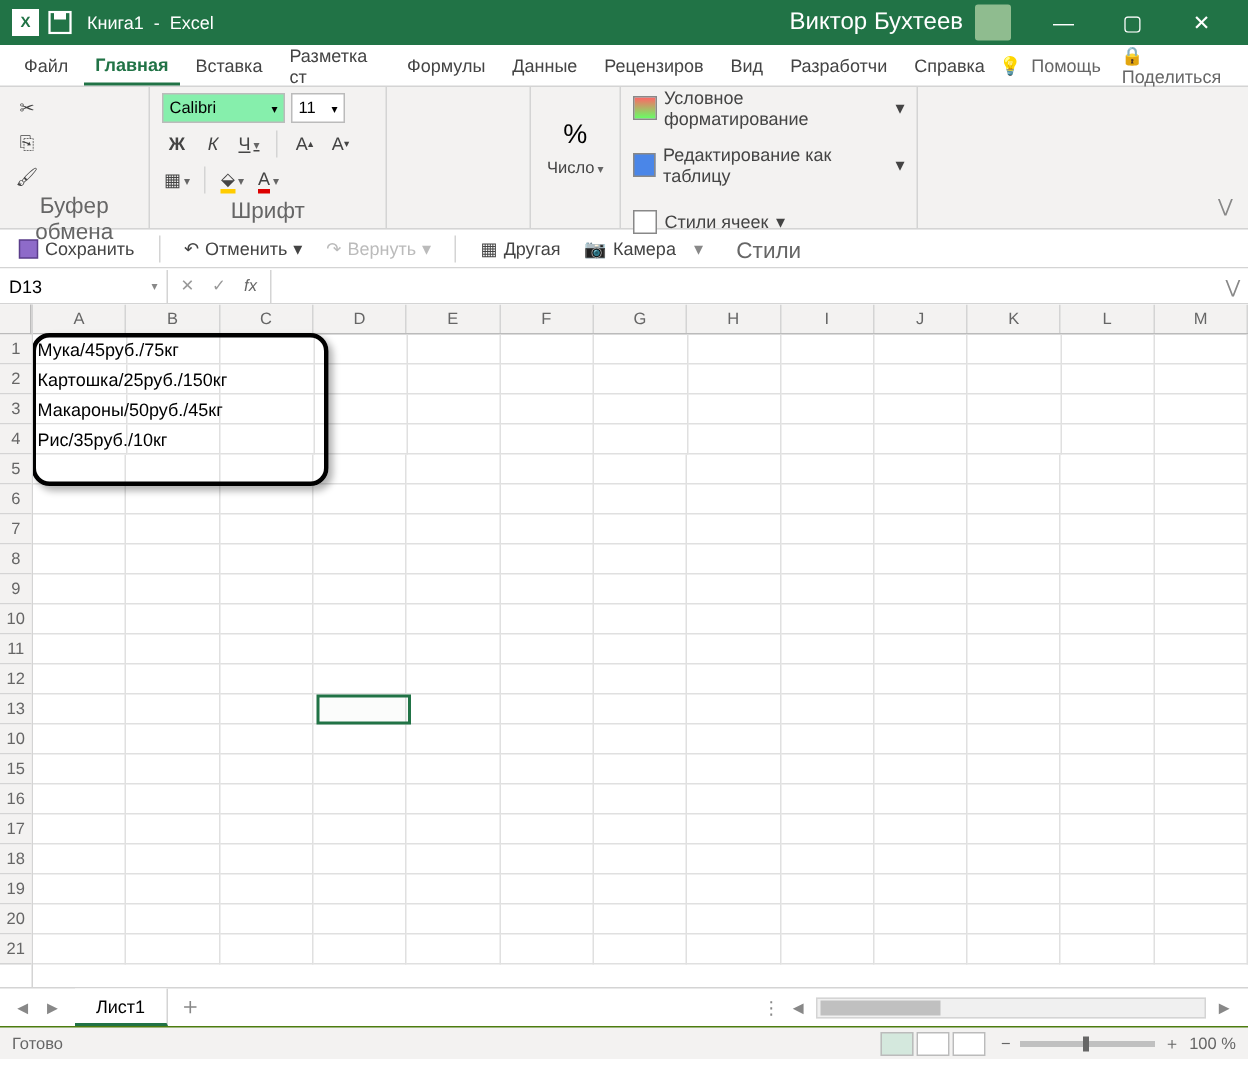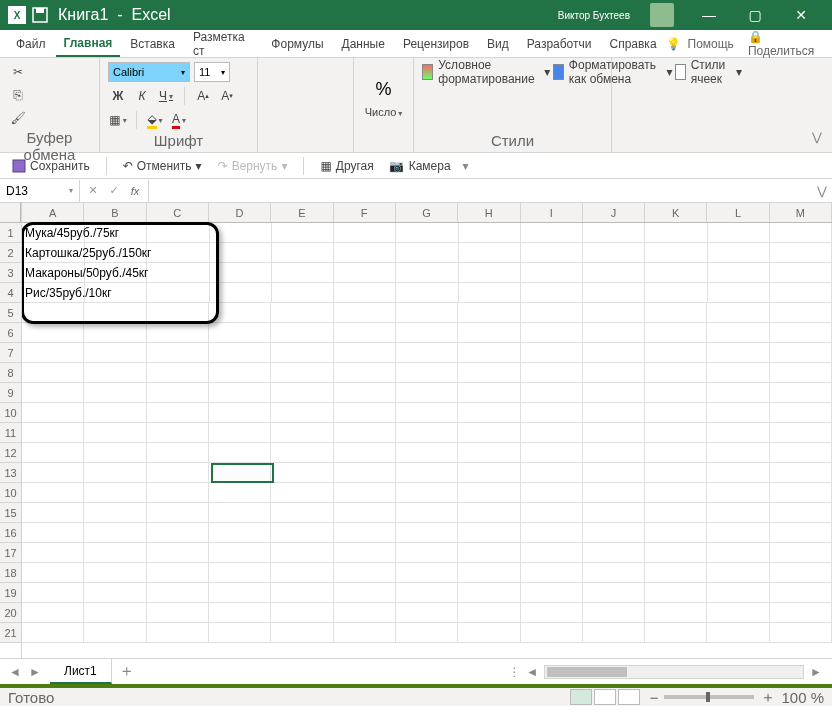--- a/index.html
+++ b/index.html
@@ -1,55 +1,55 @@
 <!DOCTYPE html>
 <html><head>
 <meta charset="utf-8">
 <style>
 *{box-sizing:border-box;margin:0;padding:0;font-family:"Segoe UI",Arial,sans-serif}
 body{width:832px;height:721px;background:#fff;overflow:hidden;font-size:12px}
 .titlebar{height:30px;background:#217346;display:flex;align-items:center;color:#fff;padding:0 8px}
 .titlebar .logo{width:18px;height:18px;background:#fff;margin-right:6px;display:flex;align-items:center;justify-content:center;color:#217346;font-weight:bold;font-size:10px}
 .titlebar .save{width:16px;height:16px;margin-right:10px}
-.titlebar .title{font-size:16px}
+.titlebar .title{font-size:12px}
 .titlebar .spacer{flex:1}
-.titlebar .user{font-size:10px;margin-right:20px}
+.titlebar .user{font-size:16px;margin-right:8px}
 .titlebar .avatar{width:24px;height:24px;background:#8fbc8f;border-radius:2px;margin-right:12px}
 .winbtn{width:46px;height:30px;display:flex;align-items:center;justify-content:center;color:#fff;font-size:14px}
 .ribbon-tabs{height:28px;background:#fff;border-bottom:1px solid #d4d4d4;display:flex;align-items:center;padding:0 8px;gap:2px}
 .rtab{padding:0 8px;height:27px;display:flex;align-items:center;font-size:12px;color:#444;cursor:pointer}
 .rtab.active{border-bottom:2px solid #217346;color:#217346;font-weight:600}
 .help-wrap{margin-left:auto;display:flex;align-items:center;gap:6px}
 .help-wrap span{font-size:12px;color:#666}
 .share-btn{color:#999;font-size:12px;padding:2px 8px}
 .ribbon{height:95px;background:#f3f2f1;border-bottom:1px solid #d4d4d4;display:flex;position:relative}
 .rgroup{border-right:1px solid #d4d4d4;padding:4px 8px 2px;display:flex;flex-direction:column;justify-content:space-between}
 .rgroup-body{display:flex;align-items:flex-start;gap:6px;flex:1}
 .rgroup-label{font-size:15px;color:#666;text-align:center;padding:1px 0}
 .big-btn{display:flex;flex-direction:column;align-items:center;gap:2px;padding:2px 4px}
 .big-btn .ico{width:28px;height:28px}
 .big-btn .txt{font-size:11px;color:#444}
 .col{display:flex;flex-direction:column;gap:3px}
 .row{display:flex;align-items:center;gap:4px}
-.font-name{width:82px;height:20px;border:1px solid #bbb;background:#7dd3fc;font-size:11px;padding:0 4px;display:flex;align-items:center;justify-content:space-between}
+.font-name{width:82px;height:20px;border:1px solid #bbb;background:#86efac;font-size:11px;padding:0 4px;display:flex;align-items:center;justify-content:space-between}
 .font-size{width:36px;height:20px;border:1px solid #bbb;background:#fff;font-size:11px;padding:0 4px;display:flex;align-items:center;justify-content:space-between}
 .fmt-btn{width:20px;height:20px;display:flex;align-items:center;justify-content:center;font-size:12px;color:#444;border:1px solid transparent}
 .bold{font-weight:bold}
 .italic{font-style:italic}
 .under{text-decoration:underline}
-.styles-col{display:flex;flex-direction:row;gap:3px}
+.styles-col{display:flex;flex-direction:column;gap:18px}
 .style-item{display:flex;align-items:center;gap:5px;font-size:12px;color:#444;height:20px}
 .style-ico{width:16px;height:16px;border:1px solid #888}
 .collapse{position:absolute;right:6px;bottom:6px;width:18px;height:18px;display:flex;align-items:center;justify-content:center;color:#888}
 .qat{height:26px;background:#fff;border-bottom:1px solid #d4d4d4;display:flex;align-items:center;padding:0 8px;gap:8px}
 .qat-btn{display:flex;align-items:center;gap:4px;font-size:12px;color:#444;height:22px;padding:0 4px}
 .qat-btn.dis{color:#bbb}
 .qat-ico{width:14px;height:14px}
 .formula-bar{height:24px;background:#fff;border-bottom:1px solid #d4d4d4;display:flex;align-items:center}
-.namebox{width:80px;height:22px;border-right:1px solid #d4d4d4;display:flex;align-items:center;padding:0 6px;font-size:12px;justify-content:space-between}
+.namebox{width:112px;height:22px;border-right:1px solid #d4d4d4;display:flex;align-items:center;padding:0 6px;font-size:12px;justify-content:space-between}
 .fb-btns{display:flex;align-items:center;padding:0 4px;gap:3px;border-right:1px solid #d4d4d4;height:22px}
 .fb-btn{width:18px;height:18px;display:flex;align-items:center;justify-content:center;color:#999;font-size:11px}
 .fx{font-style:italic;color:#666}
 .fb-input{flex:1;height:22px;padding:0 6px;font-size:12px}
 .expand{width:20px;display:flex;align-items:center;justify-content:center;color:#888}
 .grid-area{height:455px;display:flex;position:relative;background:#fff}
 .rowheads{width:22px;border-right:1px solid #d4d4d4}
 .corner{height:20px;background:#f3f2f1;border-bottom:1px solid #bbb;border-right:1px solid #bbb}
 .rh{height:20px;background:#f3f2f1;border-bottom:1px solid #d4d4d4;font-size:11px;color:#666;display:flex;align-items:center;justify-content:center}
 .grid-main{flex:1;overflow:hidden;position:relative}
@@ -61,21 +61,21 @@
 .cell.has-data{z-index:1;background:#fff}
 .highlight-box{position:absolute;left:-1px;top:-1px;width:198px;height:102px;border:3px solid #000;border-radius:12px;pointer-events:none;z-index:3;box-shadow:3px 3px 5px rgba(0,0,0,0.3)}
 .sel-cell{position:absolute;border:2px solid #217346;pointer-events:none;z-index:2;background:rgba(33,115,70,0.02)}
 .sheet-tabs{height:26px;background:#fff;border-top:1px solid #d4d4d4;display:flex;align-items:center}
 .nav-arrows{width:50px;display:flex;align-items:center;justify-content:center;gap:8px;color:#888}
 .sheet-tab{padding:0 14px;height:25px;display:flex;align-items:center;font-size:12px;border-right:1px solid #d4d4d4;border-bottom:2px solid #217346;background:#fff}
 .add-sheet{width:30px;display:flex;align-items:center;justify-content:center;color:#888;font-size:16px}
 .hscroll{flex:1;display:flex;align-items:center;justify-content:flex-end;padding:0 10px;gap:6px}
 .scroll-track{width:260px;height:14px;background:#f0f0f0;border:1px solid #d4d4d4;position:relative}
 .scroll-thumb{position:absolute;left:2px;top:1px;width:80px;height:10px;background:#c0c0c0}
-.statusbar{height:22px;background:#f3f2f1;border-top:4px solid #4d7c0f;display:flex;align-items:center;padding:0 8px;font-size:15px;color:#666}
+.statusbar{height:22px;background:#f3f2f1;border-top:1px solid #4d7c0f;display:flex;align-items:center;padding:0 8px;font-size:11px;color:#666}
 .statusbar .spacer{flex:1}
 .view-btns{display:flex;gap:2px;margin-right:10px}
 .vb{width:22px;height:16px;border:1px solid #bbb;background:#fff}
 .vb.active{background:#d4e8dd}
 .zoom{display:flex;align-items:center;gap:6px}
 .zoom-track{width:90px;height:4px;background:#c0c0c0;position:relative}
 .zoom-thumb{position:absolute;left:42px;top:-3px;width:4px;height:10px;background:#666}
 svg{display:block}
 .drop::after{content:"▾";font-size:8px;color:#666;margin-left:2px}
 .sep{width:1px;height:18px;background:#d4d4d4;margin:0 4px}
@@ -175,21 +175,21 @@
         <span class="txt drop">Число</span>
       </div>
     </div>
     <div class="rgroup-label">&nbsp;</div>
   </div>
 
   <div class="rgroup" style="width:198px">
     <div class="rgroup-body">
         <div class="styles-col">
       <div class="style-item"><div class="style-ico" style="background:linear-gradient(#f66,#6f6)"></div><span>Условное форматирование</span> ▾</div>
-      <div class="style-item"><div class="style-ico" style="background:#4a86e8"></div><span>Форматировать как обмена</span> ▾</div>
+      <div class="style-item"><div class="style-ico" style="background:#4a86e8"></div><span>Редактирование как таблицу</span> ▾</div>
       <div class="style-item"><div class="style-ico" style="background:#fff"></div><span>Стили ячеек</span> ▾</div>
     </div>
       </div>
     <div class="rgroup-label">Стили</div>
   </div>
 
 
   <div class="collapse">⋁</div>
 </div>
 

